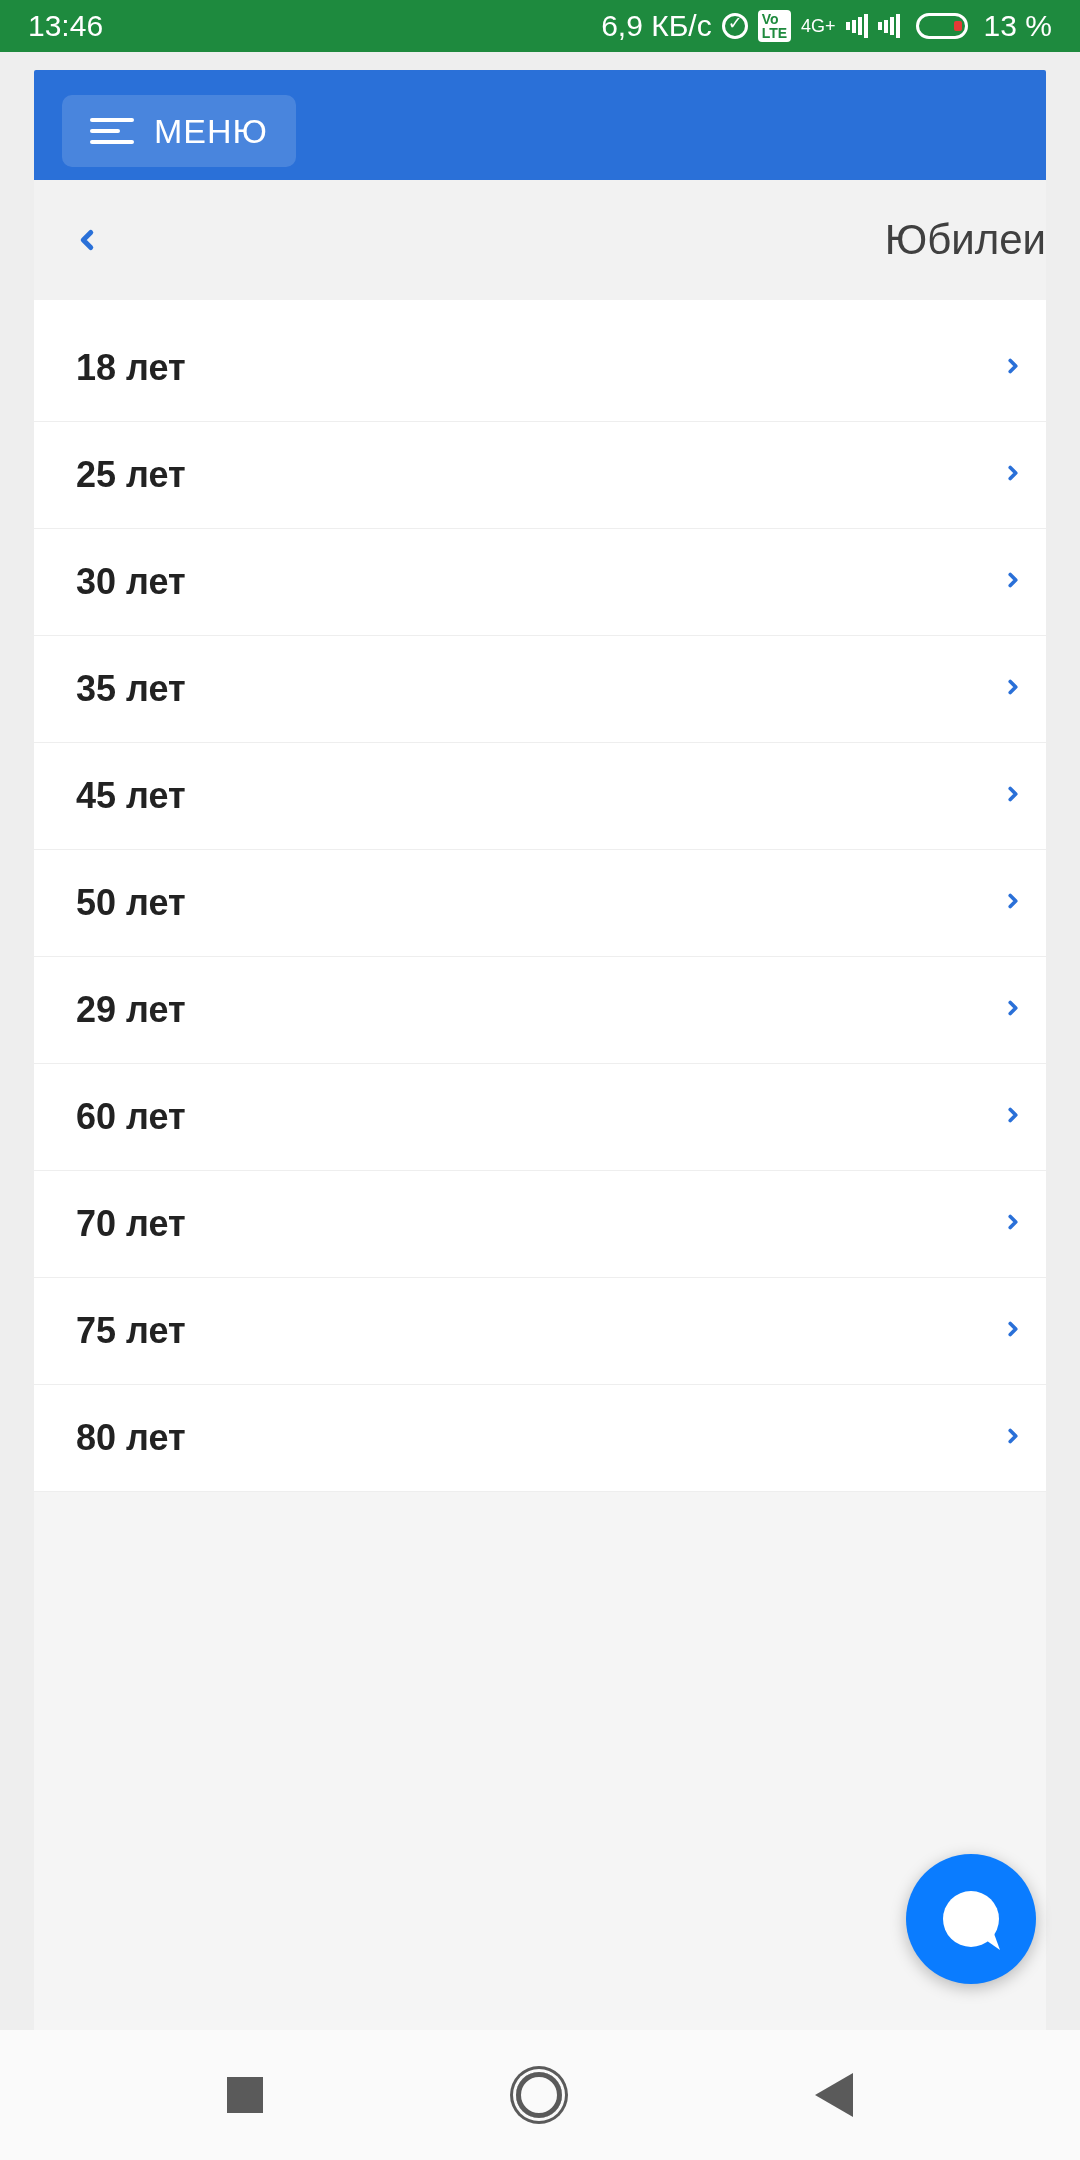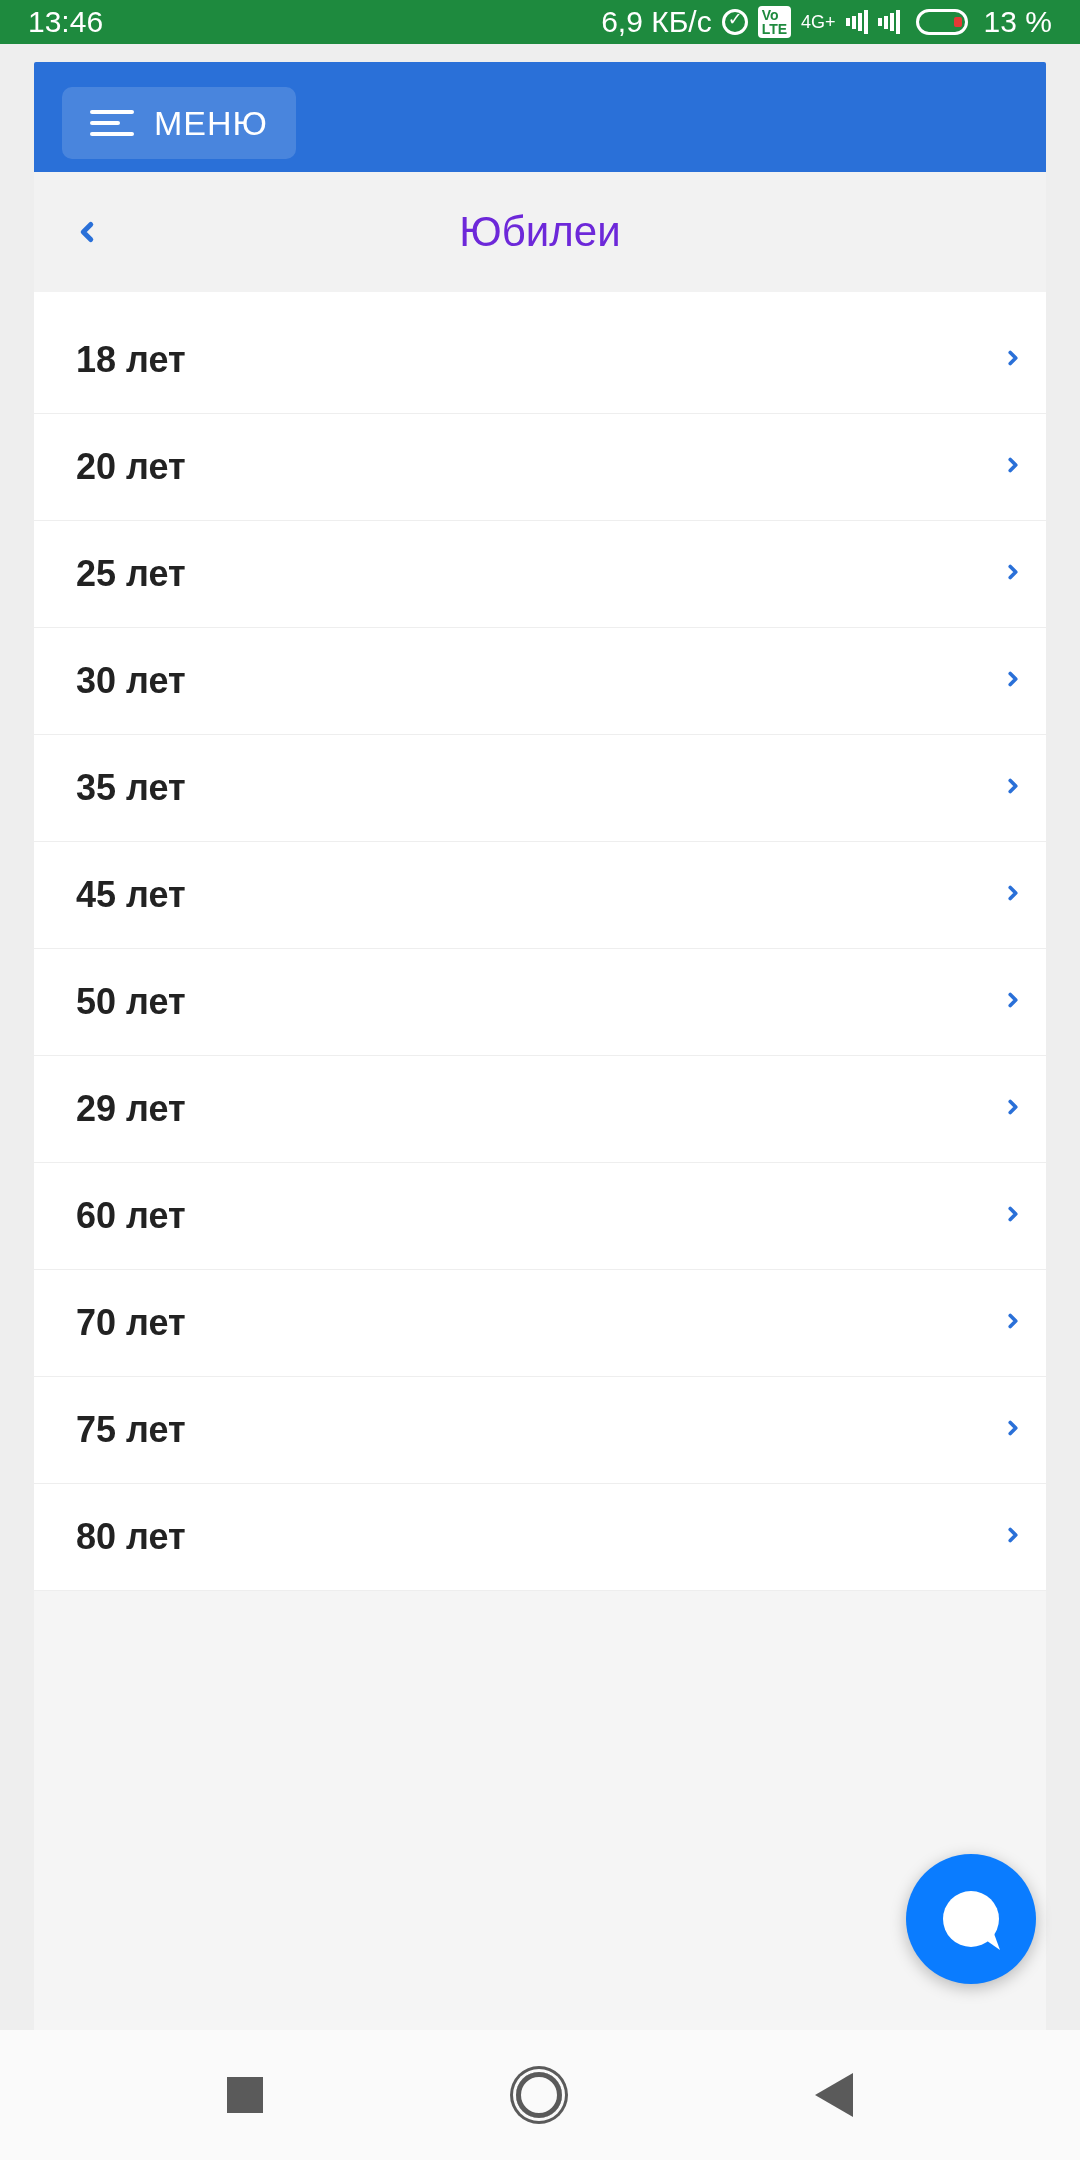--- a/index.html
+++ b/index.html
@@ -1,19 +1,19 @@
 <!DOCTYPE html>
 <html><head>
   <meta charset="utf-8">
   <style>
     * { margin: 0; padding: 0; box-sizing: border-box; font-family: -apple-system, Arial, sans-serif; }
     body { width: 1080px; height: 2160px; background: #eeeeee; position: relative; overflow: hidden; }
     
     .status-bar {
-      height: 44px;
+      height: 52px;
       background: #1e8a3e;
       color: white;
       display: flex;
       align-items: center;
       justify-content: space-between;
       padding: 0 28px;
       font-size: 30px;
       font-weight: 500;
     }
     .status-right { display: flex; align-items: center; gap: 10px; margin-left: 18px; }
@@ -79,22 +79,22 @@
       display: flex; align-items: center;
       position: relative;
       background: #f2f2f2;
     }
     .back-btn {
       position: absolute; left: 38px;
       color: #2a70d8; font-size: 42px; font-weight: bold;
       display: flex; align-items: center;
     }
     .page-title {
-      flex: 1; text-align: center;
-      font-size: 42px; color: #6d28d9; font-weight: 400;
+      flex: 1; text-align: right;
+      font-size: 42px; color: #404040; font-weight: 400;
     }
     
     .list { background: white; }
     .list-item {
       height: 107px; display: flex; align-items: center; justify-content: space-between;
       padding: 0 22px 0 42px;
       border-bottom: 1px solid #eeeeee;
       background: white;
     }
     .list-item:first-child { height: 122px; padding-top: 14px; }
@@ -186,26 +186,20 @@
     </div>
 
     <div class="list" id="list-container">
         <div class="list-item">
           <span class="item-label">18 лет</span>
           <span class="chevron-right"><svg viewBox="0 0 24 24" fill="none" stroke="currentColor" stroke-width="4" stroke-linecap="round" stroke-linejoin="round">
               <polyline points="9 18 15 12 9 6"></polyline>
             </svg></span>
         </div>
         <div class="list-item">
-          <span class="item-label">20 лет</span>
-          <span class="chevron-right"><svg viewBox="0 0 24 24" fill="none" stroke="currentColor" stroke-width="4" stroke-linecap="round" stroke-linejoin="round">
-              <polyline points="9 18 15 12 9 6"></polyline>
-            </svg></span>
-        </div>
-        <div class="list-item">
           <span class="item-label">25 лет</span>
           <span class="chevron-right"><svg viewBox="0 0 24 24" fill="none" stroke="currentColor" stroke-width="4" stroke-linecap="round" stroke-linejoin="round">
               <polyline points="9 18 15 12 9 6"></polyline>
             </svg></span>
         </div>
         <div class="list-item">
           <span class="item-label">30 лет</span>
           <span class="chevron-right"><svg viewBox="0 0 24 24" fill="none" stroke="currentColor" stroke-width="4" stroke-linecap="round" stroke-linejoin="round">
               <polyline points="9 18 15 12 9 6"></polyline>
             </svg></span>

